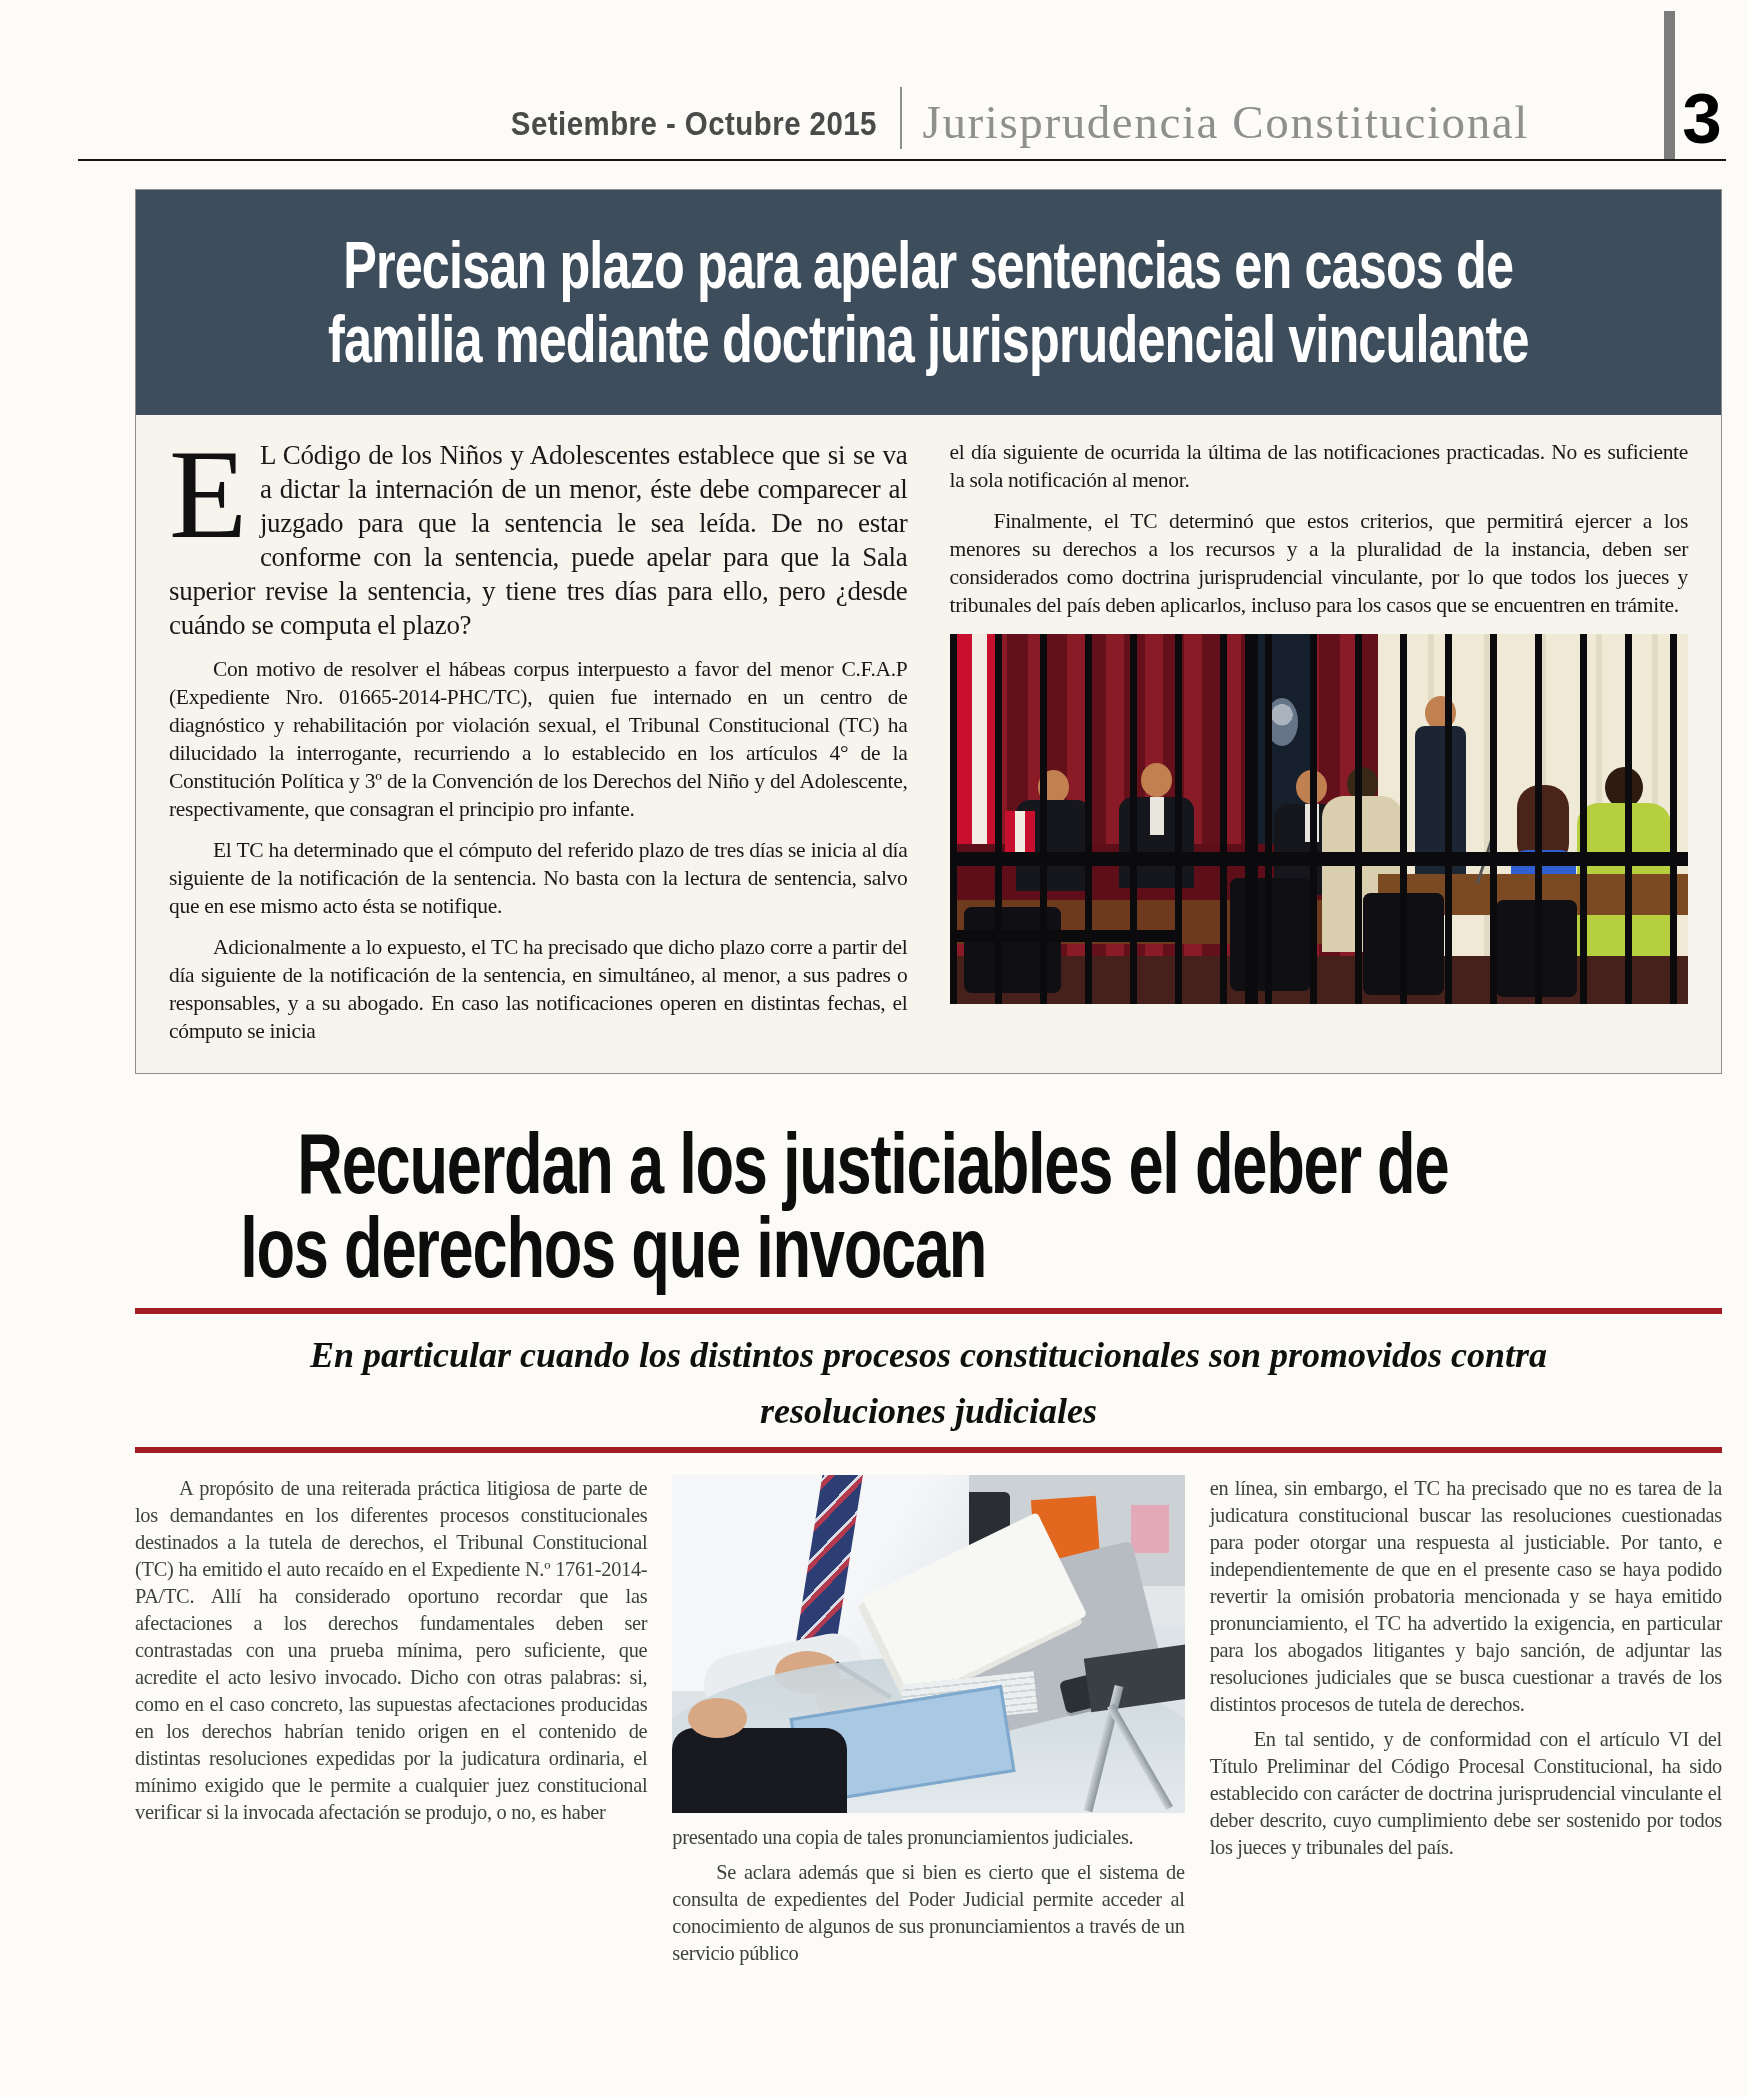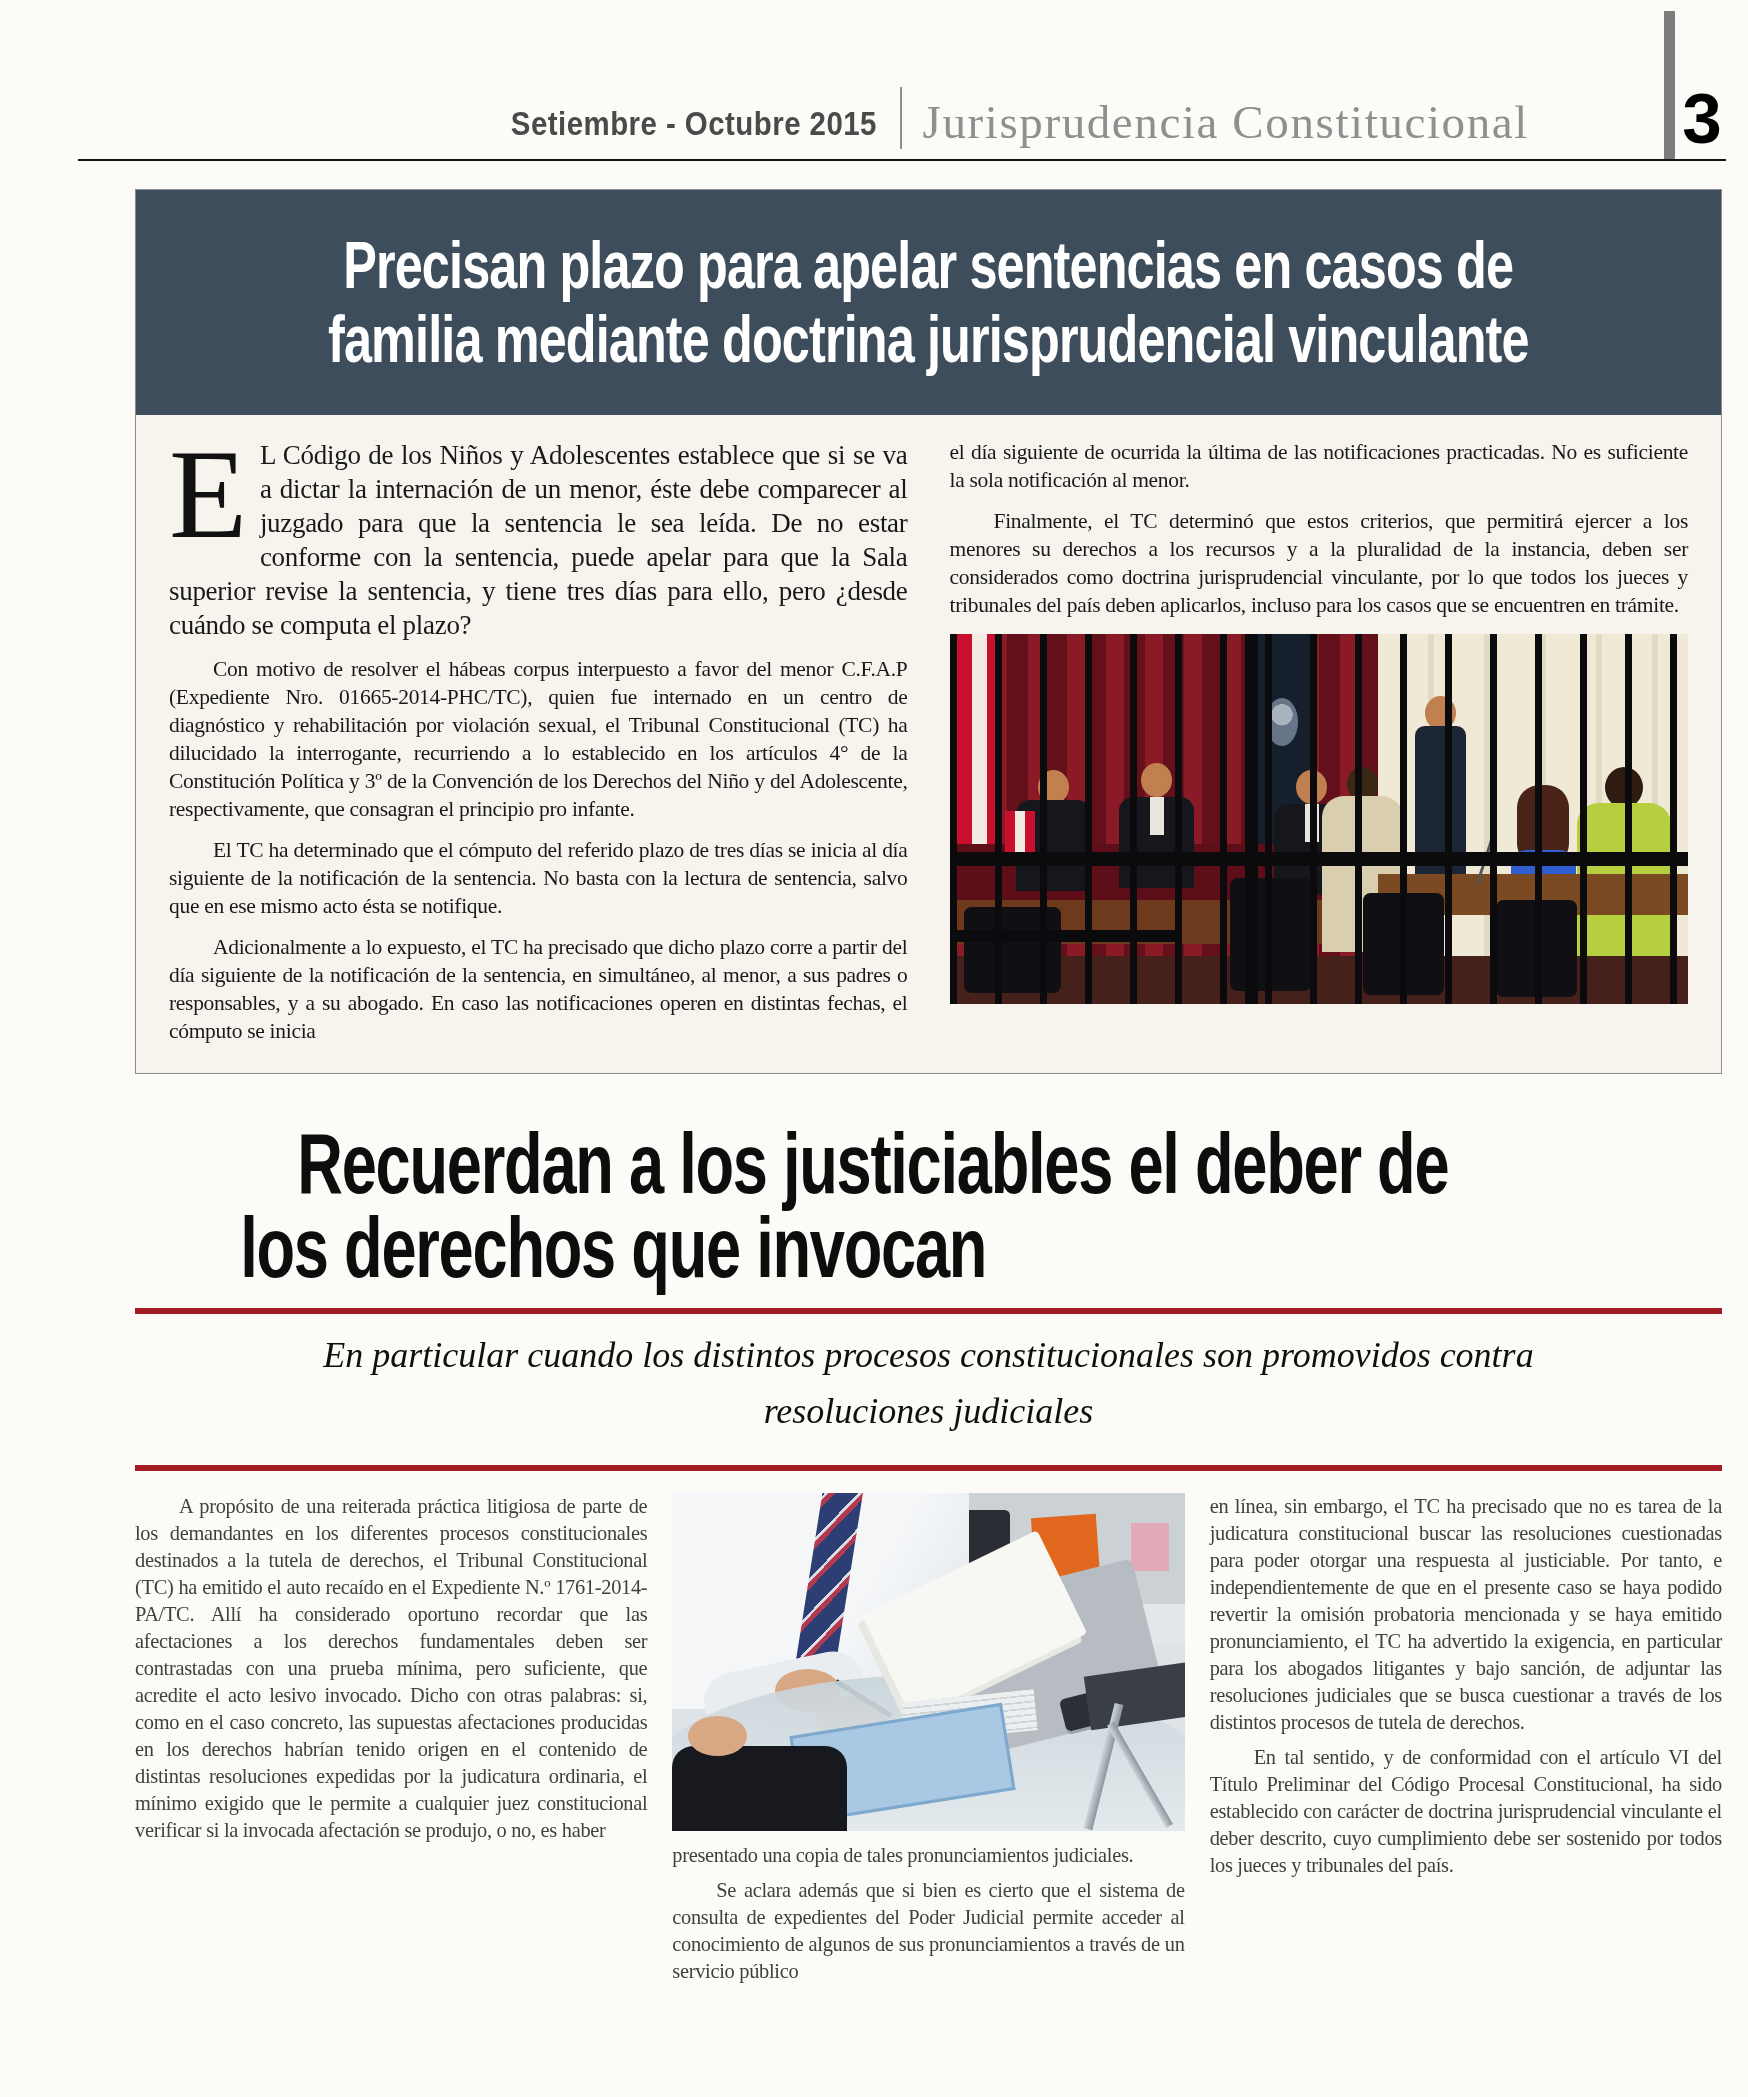--- a/index.html
+++ b/index.html
@@ -77,23 +77,23 @@
     background:repeating-linear-gradient(90deg,#0b0b0e 0 7px,transparent 7px 45px);}
 
   
   .a2{position:absolute;left:135px;top:1122px;width:1587px;}
   .a2-headline{text-align:left;}
   .hl-line{font-family:"Liberation Sans",sans-serif;font-weight:bold;font-size:81px;
     color:#0d0d0d;line-height:84px;display:inline-block;transform:scale(0.78,1.05);
     transform-origin:center;white-space:nowrap;letter-spacing:-1.6px;}
   .red-rule{height:6px;background:#a21d23;}
   .rule-top{margin-top:18.3px;}
-  .subtitle{font-family:"Liberation Serif",serif;font-style:italic;font-weight:normal;
+  .subtitle{font-family:"Liberation Serif",serif;font-style:italic;font-weight:bold;
     font-size:36px;line-height:56px;color:#0f0f0f;text-align:center;max-width:1377px;
-    margin:13px auto 26px auto;}
+    margin:13px auto 8px auto;}
   .a2-cols{display:flex;gap:25px;margin-top:21.5px;}
   .a2-col{flex:1;min-width:0;font-size:20.4px;line-height:27px;color:#404040;
     text-align:justify;letter-spacing:-0.3px;}
   .a2-col p{margin:0 0 8.6px 0;}
 
   
   .photo2{position:relative;width:100%;height:338px;overflow:hidden;
     background:linear-gradient(180deg,#e3e7ea 0 45%,#dde3e6 45% 100%);margin-bottom:10.8px;}
   .p2-shelf{position:absolute;right:0;top:0;width:54%;height:33%;background:#ccd1d5;}
   .p2-orange{position:absolute;right:17%;top:7%;width:65px;height:62px;background:#e2681f;transform:rotate(-4deg);}

